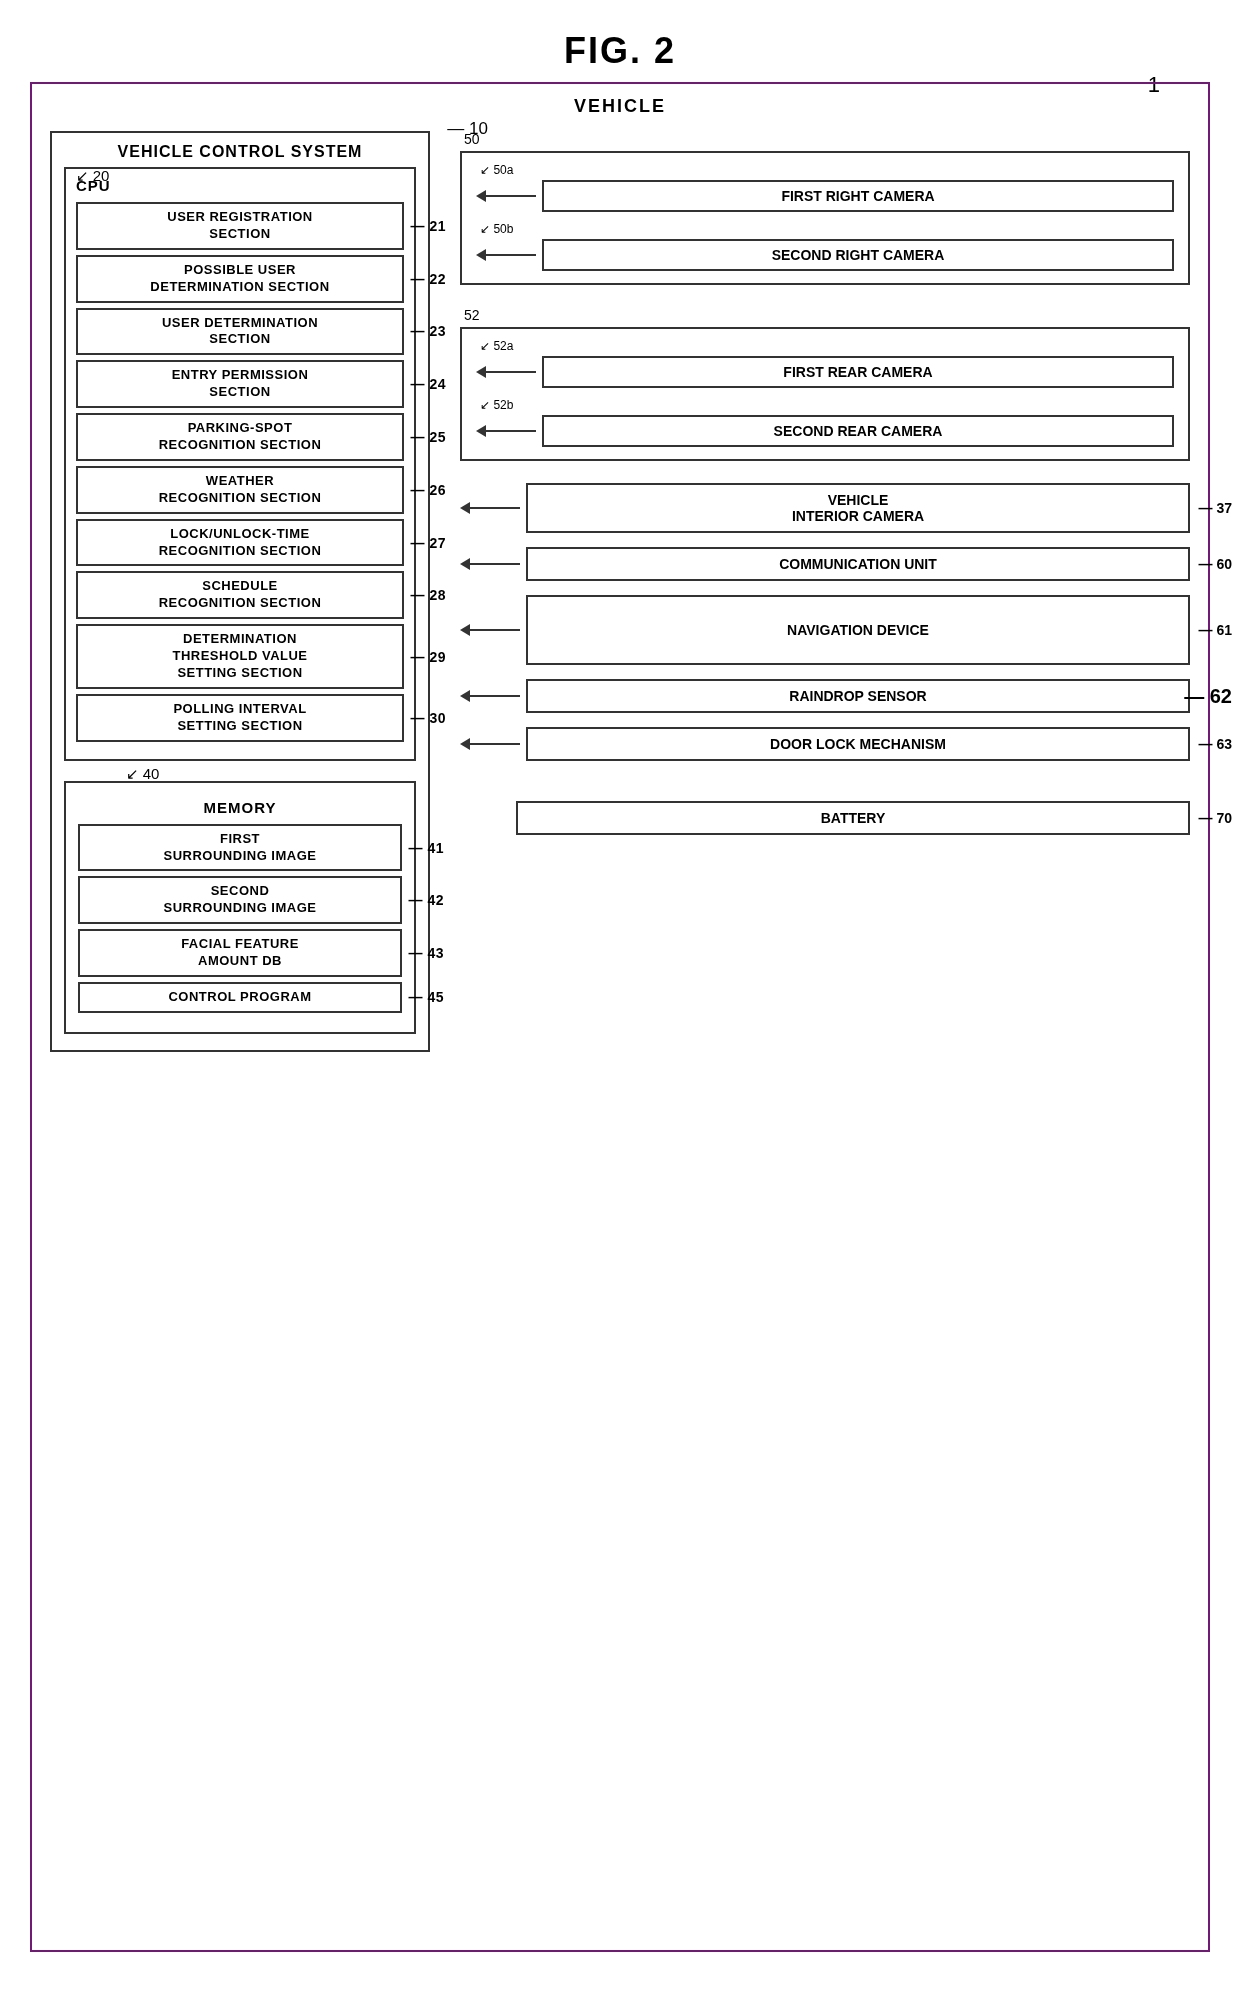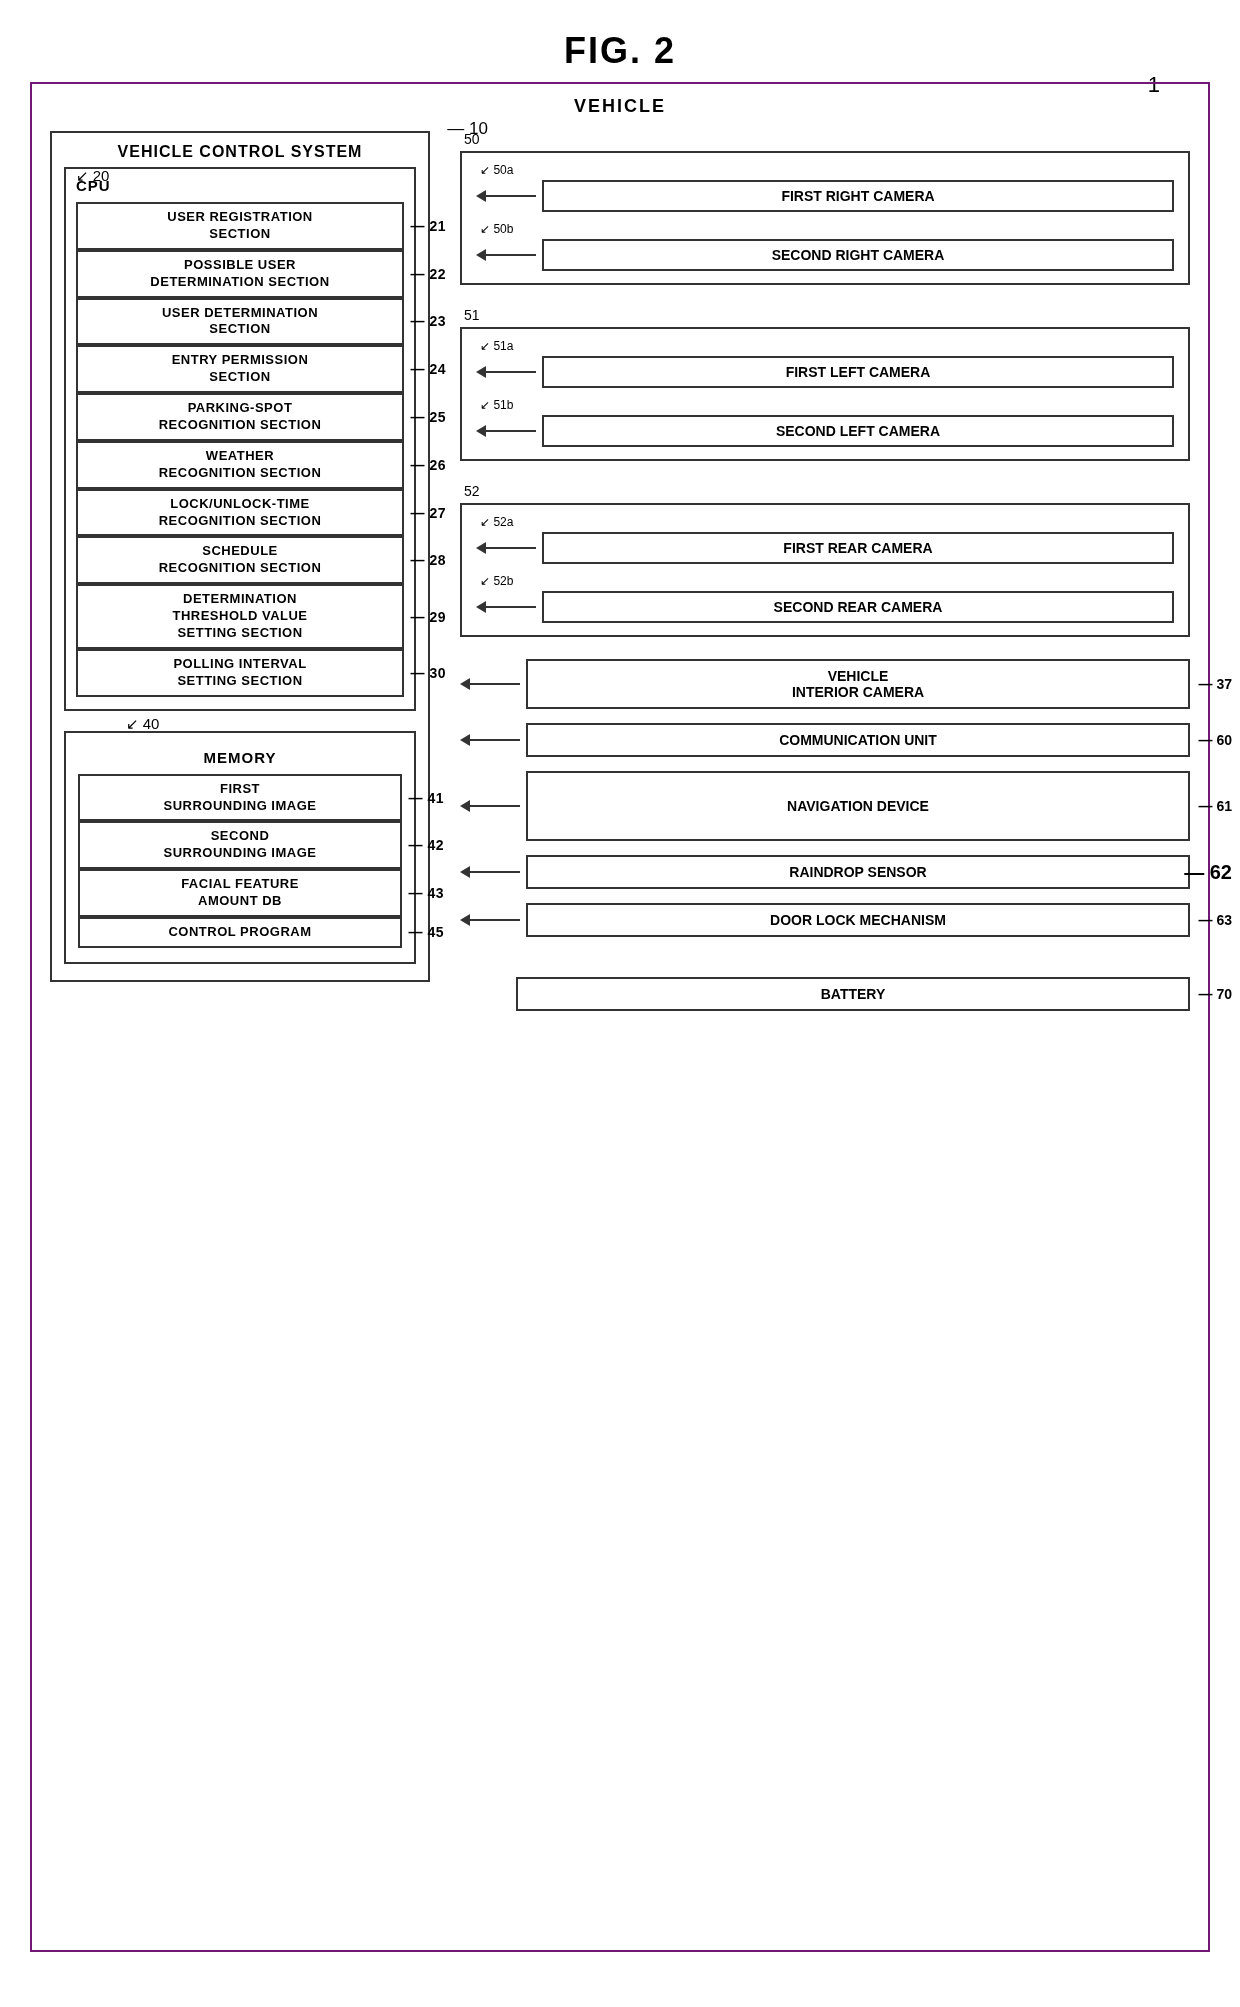--- a/index.html
+++ b/index.html
@@ -88,20 +88,21 @@
     }
     .ref-20 {
       position: absolute;
       top: -2px;
       left: 10px;
       font-size: 15px;
     }
     .section-item {
       border: 2px solid #333;
       padding: 5px 10px;
+      margin-bottom: 5px;
       text-align: center;
       font-size: 13px;
       font-weight: bold;
       letter-spacing: 0.5px;
       position: relative;
       line-height: 1.3;
     }
     .section-ref {
       position: absolute;
       right: -44px;
@@ -202,45 +203,20 @@
                 <div style="display:flex;align-items:center;margin-right:6px;">
                   <div style="width:0;height:0;border-top:6px solid transparent;border-bottom:6px solid transparent;border-right:10px solid #333;"></div>
                   <div style="width:50px;height:2px;background:#333;"></div>
                 </div>
                 <div style="border:2px solid #333;padding:6px 12px;text-align:center;font-size:14px;font-weight:bold;flex:1;">SECOND RIGHT CAMERA</div>
               </div>
             </div>
           </div>
         </div>
 
-        <div style="margin-bottom: 22px; position: relative;">
-          <div style="font-size:14px; margin-bottom:4px; padding-left:4px;">51</div>
-          <div style="border:2px solid #333; padding:10px 14px 12px 14px; position:relative;">
-            <div style="position:relative; margin-bottom:10px;">
-              <div style="font-size:12px; margin-bottom:3px; padding-left:4px;">↙ 51a</div>
-              <div style="display:flex; align-items:center;">
-                <div style="display:flex;align-items:center;margin-right:6px;">
-                  <div style="width:0;height:0;border-top:6px solid transparent;border-bottom:6px solid transparent;border-right:10px solid #333;"></div>
-                  <div style="width:50px;height:2px;background:#333;"></div>
-                </div>
-                <div style="border:2px solid #333;padding:6px 14px;text-align:center;font-size:14px;font-weight:bold;flex:1;">FIRST LEFT CAMERA</div>
-              </div>
-            </div>
-            <div style="position:relative;">
-              <div style="font-size:12px; margin-bottom:3px; padding-left:4px;">↙ 51b</div>
-              <div style="display:flex; align-items:center;">
-                <div style="display:flex;align-items:center;margin-right:6px;">
-                  <div style="width:0;height:0;border-top:6px solid transparent;border-bottom:6px solid transparent;border-right:10px solid #333;"></div>
-                  <div style="width:50px;height:2px;background:#333;"></div>
-                </div>
-                <div style="border:2px solid #333;padding:6px 14px;text-align:center;font-size:14px;font-weight:bold;flex:1;">SECOND LEFT CAMERA</div>
-              </div>
-            </div>
-          </div>
-        </div>
 
         <div style="margin-bottom: 22px; position: relative;">
           <div style="font-size:14px; margin-bottom:4px; padding-left:4px;">52</div>
           <div style="border:2px solid #333; padding:10px 14px 12px 14px; position:relative;">
             <div style="position:relative; margin-bottom:10px;">
               <div style="font-size:12px; margin-bottom:3px; padding-left:4px;">↙ 52a</div>
               <div style="display:flex; align-items:center;">
                 <div style="display:flex;align-items:center;margin-right:6px;">
                   <div style="width:0;height:0;border-top:6px solid transparent;border-bottom:6px solid transparent;border-right:10px solid #333;"></div>
                   <div style="width:50px;height:2px;background:#333;"></div>

